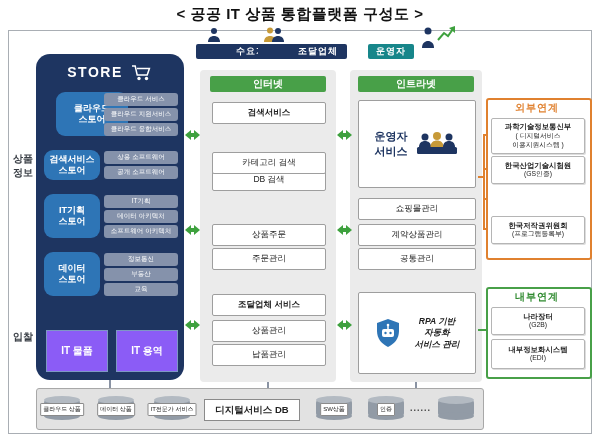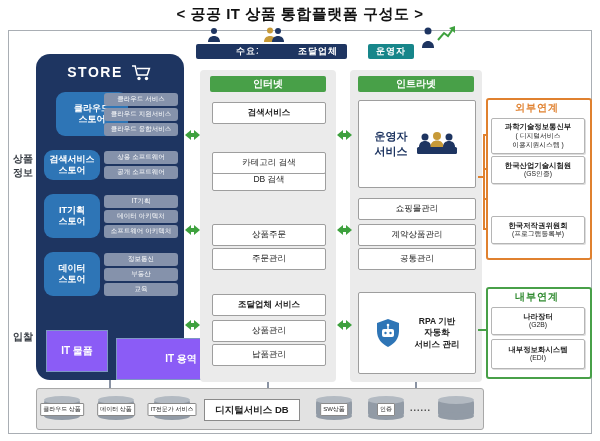--- a/index.html
+++ b/index.html
@@ -95,21 +95,21 @@
 
   <div class="abs storebox flexc pre" style="left:44px;top:252px;width:56px;height:44px;">데이터
 스토어</div>
   <div class="abs subcol" style="left:104px;top:252px;width:74px;height:44px;">
     <div class="subbox">정보통신</div>
     <div class="subbox">부동산</div>
     <div class="subbox">교육</div>
   </div>
 
   <div class="abs itbox flexc" style="left:46px;top:330px;width:60px;height:40px;">IT 물품</div>
-  <div class="abs itbox flexc" style="left:116px;top:338px;width:60px;height:40px;padding-left:34px;">IT 용역</div>
+  <div class="abs itbox flexc" style="left:116px;top:330px;width:60px;height:40px;">IT 용역</div>
 
   <svg class="abs" style="left:207px;top:27px;" width="14" height="16" viewBox="0 0 14 16">
     <circle cx="7" cy="4" r="3" fill="#1e3561"></circle>
       <path d="M1 15c0-4 2.7-6 6-6s6 2 6 6z" fill="#1e3561"></path>
   </svg>
   <div class="abs tag tag-navy flexc" style="left:196px;top:44px;width:58px;height:15px;">수요기관</div>
 
   <svg class="abs" style="left:262px;top:26px;" width="24" height="17" viewBox="0 0 24 17">
     <circle cx="8" cy="4.5" r="3" fill="#c79a38"></circle>
       <path d="M2 16c0-4 2.7-6 6-6s6 2 6 6z" fill="#c79a38"></path>
@@ -154,21 +154,21 @@
       <circle cx="34" cy="7" r="3.5" fill="#1e3561"></circle>
         <path d="M28 17c0-4 2.7-6 6-6s6 2 6 6z" fill="#1e3561"></path>
       <rect x="2" y="17" width="40" height="7" rx="1.5" fill="#1e3561"></rect>
     </svg>
   </div>
 
   <div class="abs wbox flexc" style="left:358px;top:198px;width:116px;height:20px;">쇼핑몰관리</div>
   <div class="abs wbox flexc" style="left:358px;top:224px;width:116px;height:20px;">계약상품관리</div>
   <div class="abs wbox flexc" style="left:358px;top:248px;width:116px;height:20px;">공통관리</div>
 
-  <div class="abs wbox flexc" style="left:358px;top:292px;width:116px;height:80px;gap:14px;">
+  <div class="abs wbox flexc" style="left:358px;top:292px;width:116px;height:80px;gap:14px;font-style:italic;">
     <svg width="26" height="30" viewBox="0 0 26 30">
       <path d="M13 1 L24 5 V13 C24 21 19 26 13 29 C7 26 2 21 2 13 V5 Z" fill="#2e75b6"></path>
       <rect x="7" y="11" width="12" height="8" rx="2" fill="#fff"></rect>
       <circle cx="10.5" cy="15" r="1.2" fill="#2e75b6"></circle>
         <circle cx="15.5" cy="15" r="1.2" fill="#2e75b6"></circle>
       <line x1="13" y1="7.5" x2="13" y2="11" stroke="#fff" stroke-width="1.5"></line>
         <circle cx="13" cy="7" r="1.3" fill="#fff"></circle>
     </svg>
     <span class="pre" style="font-size:8.5px;font-weight:bold;color:#222;line-height:1.35;">RPA 기반
 자동화

